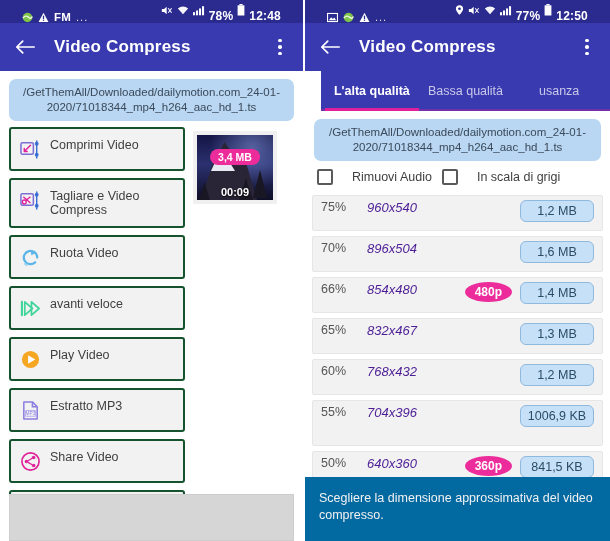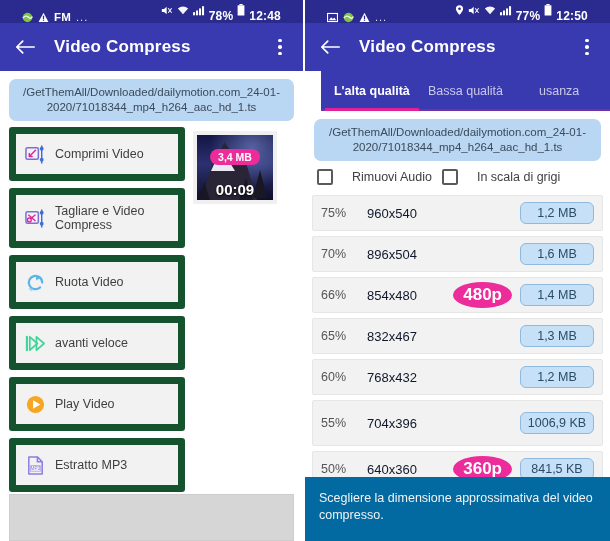--- a/index.html
+++ b/index.html
@@ -80,24 +80,24 @@
     text-align: center;
     padding: 6px 12px;
     word-break: break-all;
   }
 
   
   .lbody { display: flex; padding: 0 9px; gap: 8px; }
   .menulist { width: 176px; display: flex; flex-direction: column; gap: 7px; }
   .menu-item {
     display: flex;
-    align-items: center;
+    align-items: flex-start;
     gap: 9px;
     background: #f2f2f2;
-    border: 7px solid #14532d;
+    border: 2px solid #14532d;
     border-radius: 3px;
     padding: 9px 8px;
     min-height: 38px;
     cursor: pointer;
   }
   .menu-item .label {
     font-size: 12.5px;
     color: #3f3f3f;
     line-height: 14px;
   }
@@ -133,21 +133,21 @@
   .thumb .t3 { left: 2px; bottom: 0px; height: 18px; width: 11px; }
   .thumb .sizebadge {
     position: absolute; left: 50%; top: 34%; transform: translate(-50%,-50%);
     background: #ec2c9a; color: #fff;
     font-size: 10.5px; font-weight: bold;
     border-radius: 11px; padding: 2px 8px;
     white-space: nowrap;
   }
   .thumb .dur {
     position: absolute; left: 0; right: 0; bottom: 2px;
-    text-align: center; color: #fff; font-size: 15px; font-weight: bold;
+    text-align: center; color: #fff; font-size: 11px; font-weight: bold;
     text-shadow: 0 1px 2px rgba(0,0,0,.9);
   }
 
   .greypane {
     position: absolute;
     left: 9px; bottom: 0px;
     width: 285px; height: 47px;
     background: #d6d6d6;
     border: 1px solid #cdcdcd;
   }
@@ -189,34 +189,34 @@
     border: 2px solid #5a5a5a;
     background: #fff;
     border-radius: 2px;
     flex: none;
   }
   .chk .label { font-size: 12.5px; color: #3f3f3f; }
 
   
   .qtable { padding: 0 7px; display: flex; flex-direction: column; gap: 5px; }
   .qrow {
-    display: flex; align-items: center;
+    display: flex; align-items: flex-start;
     background: #f2f2f2;
     border: 1px solid #e6e6e6;
     border-radius: 2px;
     min-height: 36px;
     padding: 4px 8px;
     cursor: pointer;
   }
   .qrow.tall { min-height: 46px; }
   .qpct { width: 46px; font-size: 12.5px; color: #555; }
-  .qres { flex: 1; font-size: 13px; color: #0f172a; }
+  .qres { flex: 1; font-size: 13px; color: #4c1d95; font-style: italic; }
   .qp {
     background: #ec2c9a; color: #fff;
-    font-size: 17px; font-weight: bold;
+    font-size: 12px; font-weight: bold;
     border-radius: 50%/50%;
     padding: 3px 10px;
     margin-right: 8px;
     white-space: nowrap;
   }
   .qsize {
     min-width: 74px;
     text-align: center;
     background: #c5e0f7;
     border: 1px solid #8fb9dd;

